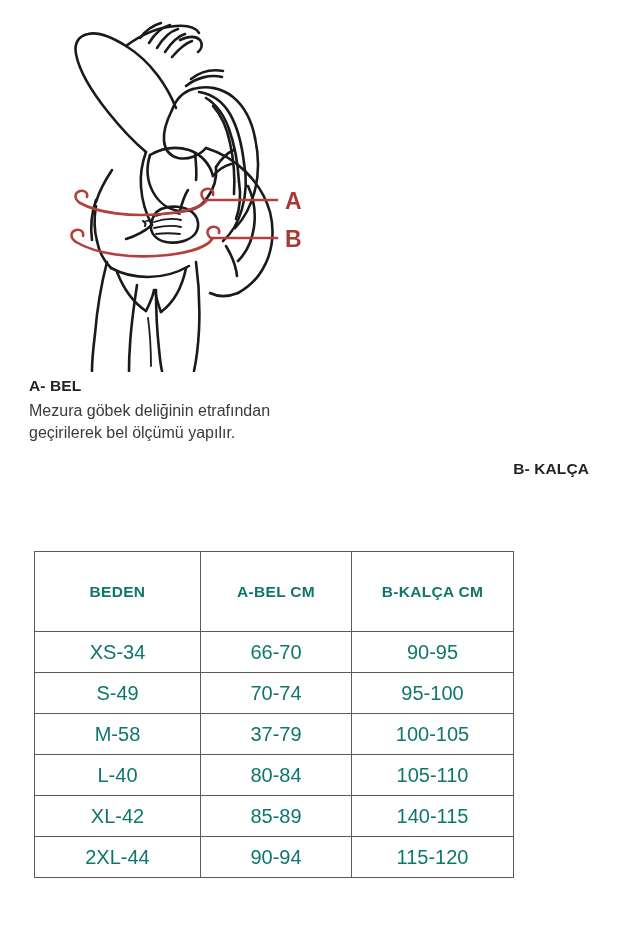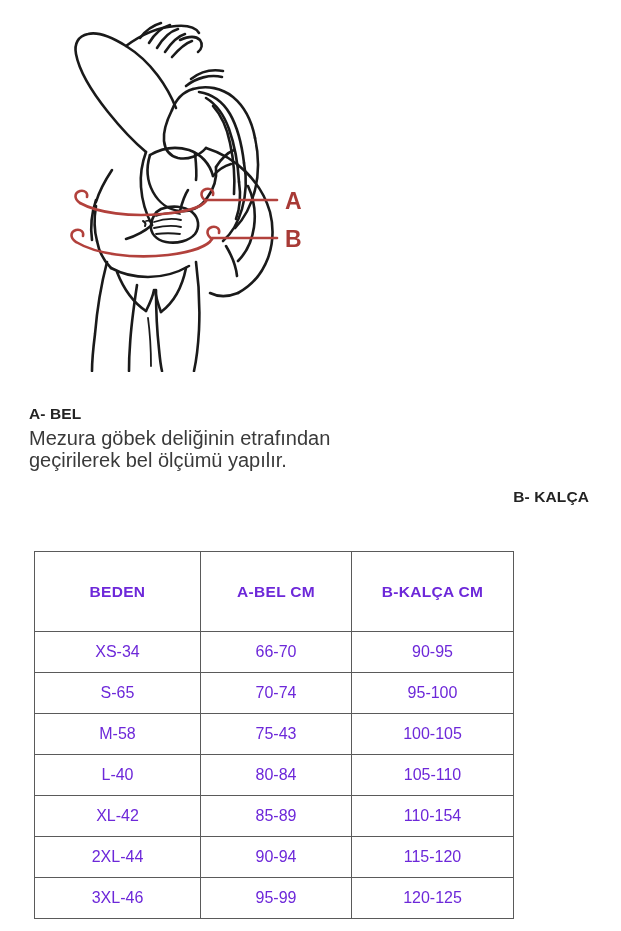--- a/index.html
+++ b/index.html
@@ -34,39 +34,38 @@
     font-weight: bold;
     fill: #a83a36;
   }
 
   
   #text-block {
     position: absolute;
     left: 29px;
     top: 376px;
     width: 560px;
-    margin-top: 28px;
   }
   .section {
     margin-bottom: 16px;
   }
   .section:last-child {
     margin-bottom: 0;
     text-align: right;
   }
   .section-heading {
     font-size: 15.5px;
     font-weight: bold;
     color: #232323;
     letter-spacing: 0.1px;
     margin: 0 0 5px 0;
     line-height: 19px;
   }
   .section-body {
-    font-size: 20px;
+    font-size: 16px;
     font-weight: normal;
     color: #3a3a3a;
     line-height: 21.5px;
     margin: 0;
     white-space: pre-line;
   }
 
   
   #size-table {
     position: absolute;
@@ -77,32 +76,32 @@
     table-layout: fixed;
   }
   #size-table col.c0 { width: 166px; }
   #size-table col.c1 { width: 151px; }
   #size-table col.c2 { width: 162px; }
 
   #size-table th,
   #size-table td {
     border: 1.4px solid #5a5a5a;
     text-align: center;
-    color: #6d28d9;
+    color: #0f766e;
     padding: 0;
   }
   #size-table th {
     height: 79px;
     font-size: 15.5px;
     font-weight: bold;
     letter-spacing: 0.3px;
   }
   #size-table td {
     height: 40px;
-    font-size: 16px;
+    font-size: 20px;
     font-weight: normal;
   }
 </style>
 </head>
 <body>
 
 <div id="illustration">
   <svg width="621" height="372" viewBox="0 0 621 372" xmlns="http://www.w3.org/2000/svg">
     <g fill="none" stroke="#1a1a1a" stroke-width="2.6" stroke-linecap="round" stroke-linejoin="round">
 
@@ -233,43 +232,38 @@
       <th>B-KALÇA CM</th>
     </tr>
   </thead>
   <tbody>
     <tr>
       <td>XS-34</td>
       <td>66-70</td>
       <td>90-95</td>
     </tr>
     <tr>
-      <td>S-65</td>
+      <td>S-49</td>
       <td>70-74</td>
       <td>95-100</td>
     </tr>
     <tr>
       <td>M-58</td>
-      <td>75-43</td>
+      <td>37-79</td>
       <td>100-105</td>
     </tr>
     <tr>
       <td>L-40</td>
       <td>80-84</td>
       <td>105-110</td>
     </tr>
     <tr>
       <td>XL-42</td>
       <td>85-89</td>
-      <td>110-154</td>
+      <td>140-115</td>
     </tr>
     <tr>
       <td>2XL-44</td>
       <td>90-94</td>
       <td>115-120</td>
     </tr>
-    <tr>
-      <td>3XL-46</td>
-      <td>95-99</td>
-      <td>120-125</td>
-    </tr>
   </tbody>
 </table>
 
 </body></html>

